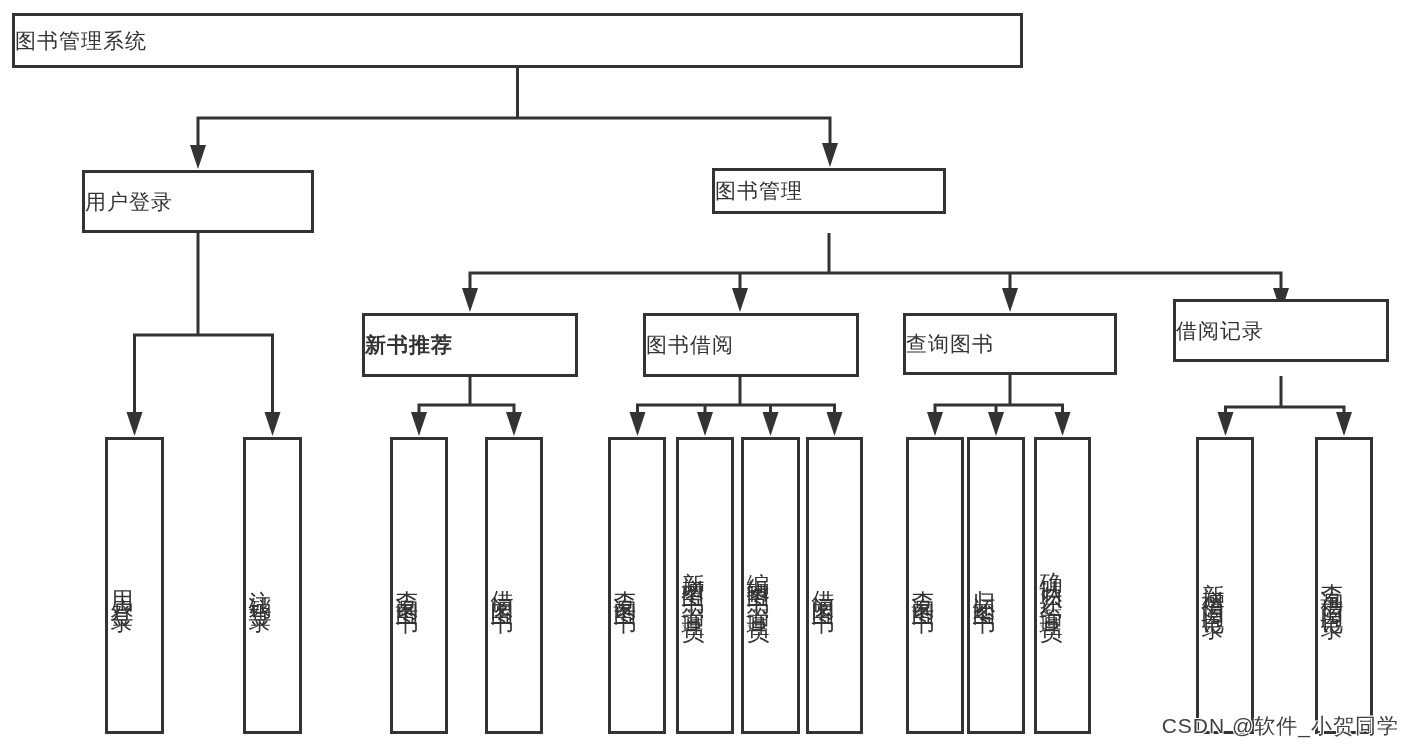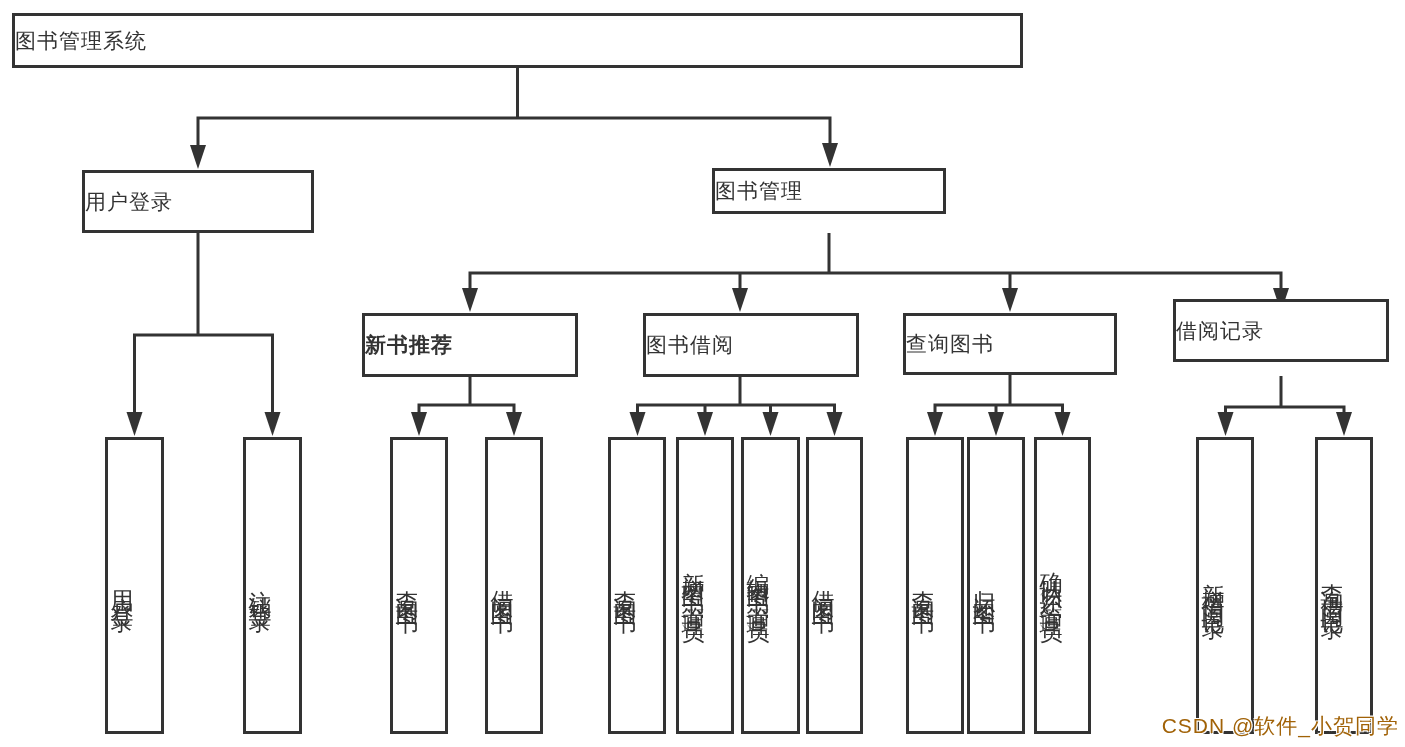--- a/index.html
+++ b/index.html
@@ -34,21 +34,21 @@
     text-orientation: mixed;
     font-size: 23px;
     letter-spacing: 7px;
     line-height: 1.2;
   }
   .watermark {
     position: absolute;
     top: 712px;
     right: 6px;
     font-size: 21px;
-    color: #a16207;
+    color: #404040;
     letter-spacing: 1px;
     z-index: 10;
     text-shadow: 1px 1px 0 #ffffff, -1px -1px 0 #ffffff, 1px -1px 0 #ffffff, -1px 1px 0 #ffffff;
     white-space: nowrap;
   }
 </style>
 </head>
 <body>
 
 <div class="canvas">

